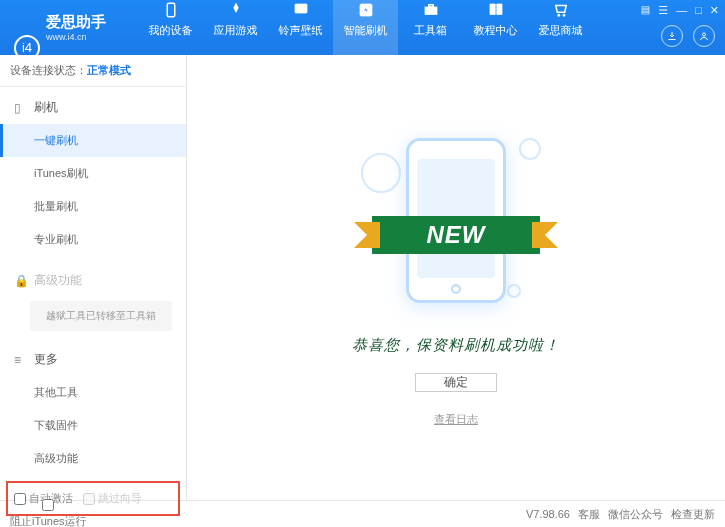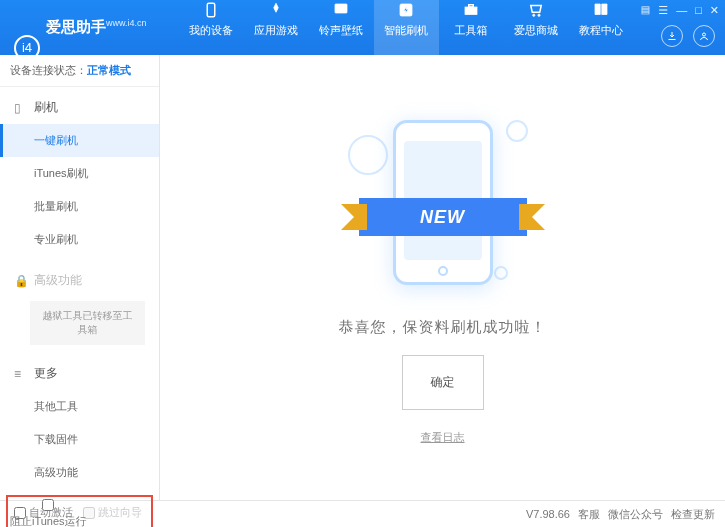--- a/index.html
+++ b/index.html
@@ -1,38 +1,38 @@
 <!DOCTYPE html>
 <html><head>
 <meta charset="utf-8">
 <style>
 * { margin: 0; padding: 0; box-sizing: border-box; font-family: "Microsoft YaHei", Arial, sans-serif; }
 body { width: 725px; height: 527px; background: #fff; overflow: hidden; font-size: 12px; }
 
 .header { height: 55px; background: linear-gradient(to bottom, #1e88f5, #1a7ae8); display: flex; align-items: center; color: #fff; position: relative; }
 .logo-area { display: flex; align-items: center; padding: 0 14px; }
 .logo-circle { width: 26px; height: 26px; border: 2px solid #fff; border-radius: 50%; display: flex; align-items: center; justify-content: center; font-weight: normal; font-size: 13px; margin-right: 6px; margin-top: 40px; }
-.logo-text { display: flex; flex-direction: row; }
+.logo-text { display: flex; flex-direction: column; }
 .logo-title { font-size: 15px; font-weight: bold; }
 .logo-sub { font-size: 9px; opacity: 0.85; }
 
 .nav { display: flex; height: 100%; margin-left: 18px; }
 .nav-item { width: 65px; display: flex; flex-direction: column; align-items: center; justify-content: flex-start; cursor: pointer; font-size: 11px; }
 .nav-item.active { background: rgba(255,255,255,0.18); }
 .nav-icon { width: 20px; height: 20px; margin-bottom: 3px; display: flex; align-items: center; justify-content: center; }
 .nav-icon svg { fill: #fff; stroke: #fff; }
 
 .header-right { position: absolute; right: 6px; top: 4px; display: flex; gap: 8px; font-size: 11px; }
 .header-right span { cursor: pointer; opacity: 0.9; }
 .header-icons { position: absolute; right: 10px; bottom: 8px; display: flex; gap: 10px; }
 .circle-btn { width: 22px; height: 22px; border: 1.5px solid rgba(255,255,255,0.7); border-radius: 50%; display: flex; align-items: center; justify-content: center; cursor: pointer; }
 
 .body-area { display: flex; height: 445px; }
 
-.sidebar { width: 160px; border-right: 1px solid #e5e5e5; display: flex; flex-direction: column; }
+.sidebar { width: 187px; border-right: 1px solid #e5e5e5; display: flex; flex-direction: column; }
 .status-bar { padding: 8px 10px; font-size: 11px; color: #666; border-bottom: 1px solid #eee; }
 .status-mode { color: #1a7ae8; font-weight: bold; }
 
 .side-section { padding: 4px 0; }
 .side-header { display: flex; align-items: center; padding: 8px 14px; font-size: 12px; color: #555; cursor: pointer; }
 .side-header .ico { width: 14px; margin-right: 6px; color: #888; }
 .side-item { padding: 9px 0 9px 34px; font-size: 11px; color: #666; cursor: pointer; }
 .side-item.active { background: #e8f2ff; color: #1a7ae8; border-left: 3px solid #1a7ae8; padding-left: 31px; }
 .side-note { margin: 4px 14px 4px 30px; padding: 8px; background: #f5f5f5; font-size: 10px; color: #999; text-align: center; }
 .side-header.locked { color: #bbb; }
@@ -45,27 +45,27 @@
 
 .main { flex: 1; display: flex; flex-direction: column; align-items: center; justify-content: center; position: relative; }
 .phone-illust { position: relative; width: 180px; height: 190px; }
 .phone-body { position: absolute; left: 50%; top: 10px; transform: translateX(-50%); width: 100px; height: 165px; background: #fff; border: 3px solid #bcdcff; border-radius: 14px; box-shadow: 0 4px 20px rgba(100,170,255,0.25); }
 .phone-screen { position: absolute; left: 8px; right: 8px; top: 18px; bottom: 22px; background: #eaf4ff; border-radius: 4px; }
 .phone-btn { position: absolute; bottom: 6px; left: 50%; transform: translateX(-50%); width: 10px; height: 10px; border: 2px solid #bcdcff; border-radius: 50%; }
 .circle-deco { position: absolute; border: 2px solid #d5e9ff; border-radius: 50%; }
 .c1 { width: 40px; height: 40px; left: -5px; top: 25px; }
 .c2 { width: 22px; height: 22px; right: 5px; top: 10px; }
 .c3 { width: 14px; height: 14px; right: 25px; bottom: 20px; }
-.ribbon { position: absolute; left: 6px; right: 6px; top: 88px; height: 38px; background: #3b82f6; display: flex; align-items: center; justify-content: center; font-size: 18px; font-weight: 900; font-style: italic; color: #fff; letter-spacing: 1px; }
+.ribbon { position: absolute; left: 6px; right: 6px; top: 88px; height: 38px; background: #15803d; display: flex; align-items: center; justify-content: center; font-size: 24px; font-weight: 900; font-style: italic; color: #fff; letter-spacing: 1px; }
 .ribbon::before, .ribbon::after { content: ""; position: absolute; top: 6px; width: 0; height: 0; border: 13px solid #e8a81f; }
 .ribbon::before { left: -18px; border-left-color: transparent; }
 .ribbon::after { right: -18px; border-right-color: transparent; }
 
-.success-text { margin-top: 18px; font-size: 15px; color: #737373; letter-spacing: 1px; }
-.ok-btn { margin-top: 18px; padding: 18px 28px; border: 1px solid #ccc; background: #fff; font-size: 12px; color: #555; cursor: pointer; }
+.success-text { margin-top: 18px; font-size: 15px; color: #14532d; letter-spacing: 1px; font-style: italic; }
+.ok-btn { margin-top: 18px; padding: 0 28px; border: 1px solid #ccc; background: #fff; font-size: 12px; color: #555; cursor: pointer; }
 .log-link { margin-top: 20px; font-size: 11px; color: #999; text-decoration: underline; cursor: pointer; }
 
 .footer { height: 27px; border-top: 1px solid #e5e5e5; display: flex; align-items: center; padding: 0 10px; font-size: 11px; color: #777; }
 .footer .cb { margin-right: auto; flex-direction: column; }
 .footer-right { display: flex; gap: 8px; align-items: center; }
 .footer-right span { cursor: pointer; }
 </style>
 </head>
 <body>
 
@@ -116,34 +116,34 @@
           <svg width="18" height="18" viewBox="0 0 24 24">
             <rect x="4" y="8" width="16" height="10" fill="#fff"></rect>
             <rect x="9" y="5" width="6" height="3" fill="none" stroke-width="2"></rect>
           </svg>
         </span>
       <span>工具箱</span>
     </div>
     <div class="nav-item">
       <span class="nav-icon">
           <svg width="18" height="18" viewBox="0 0 24 24">
+            <path d="M4 4h7v14H4zM13 4h7v14h-7z" fill="#fff"></path>
+          </svg>
+        </span>
+      <span>教程中心</span>
+    </div>
+    <div class="nav-item">
+      <span class="nav-icon">
+          <svg width="18" height="18" viewBox="0 0 24 24">
             <path d="M5 6h14l-2 9H7z" fill="none" stroke-width="2"></path>
             <circle cx="9" cy="19" r="1.5" fill="#fff"></circle>
             <circle cx="16" cy="19" r="1.5" fill="#fff"></circle>
           </svg>
         </span>
       <span>爱思商城</span>
-    </div>
-    <div class="nav-item">
-      <span class="nav-icon">
-          <svg width="18" height="18" viewBox="0 0 24 24">
-            <path d="M4 4h7v14H4zM13 4h7v14h-7z" fill="#fff"></path>
-          </svg>
-        </span>
-      <span>教程中心</span>
     </div>
   </div>
   <div class="header-right">
     <span style="font-size:10px;">▤</span>
     <span>☰</span>
     <span>—</span>
     <span>□</span>
     <span>✕</span>
   </div>
   <div class="header-icons">

